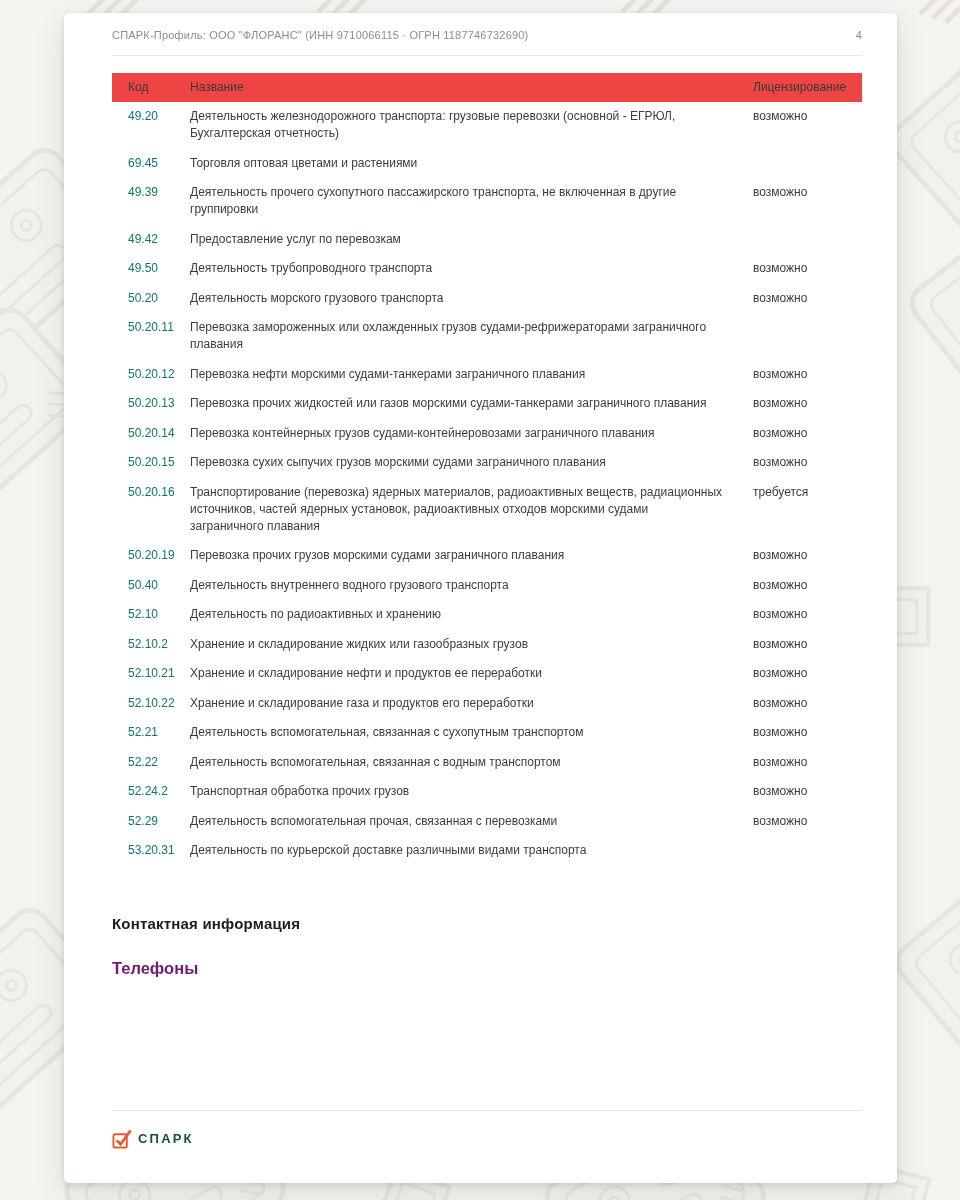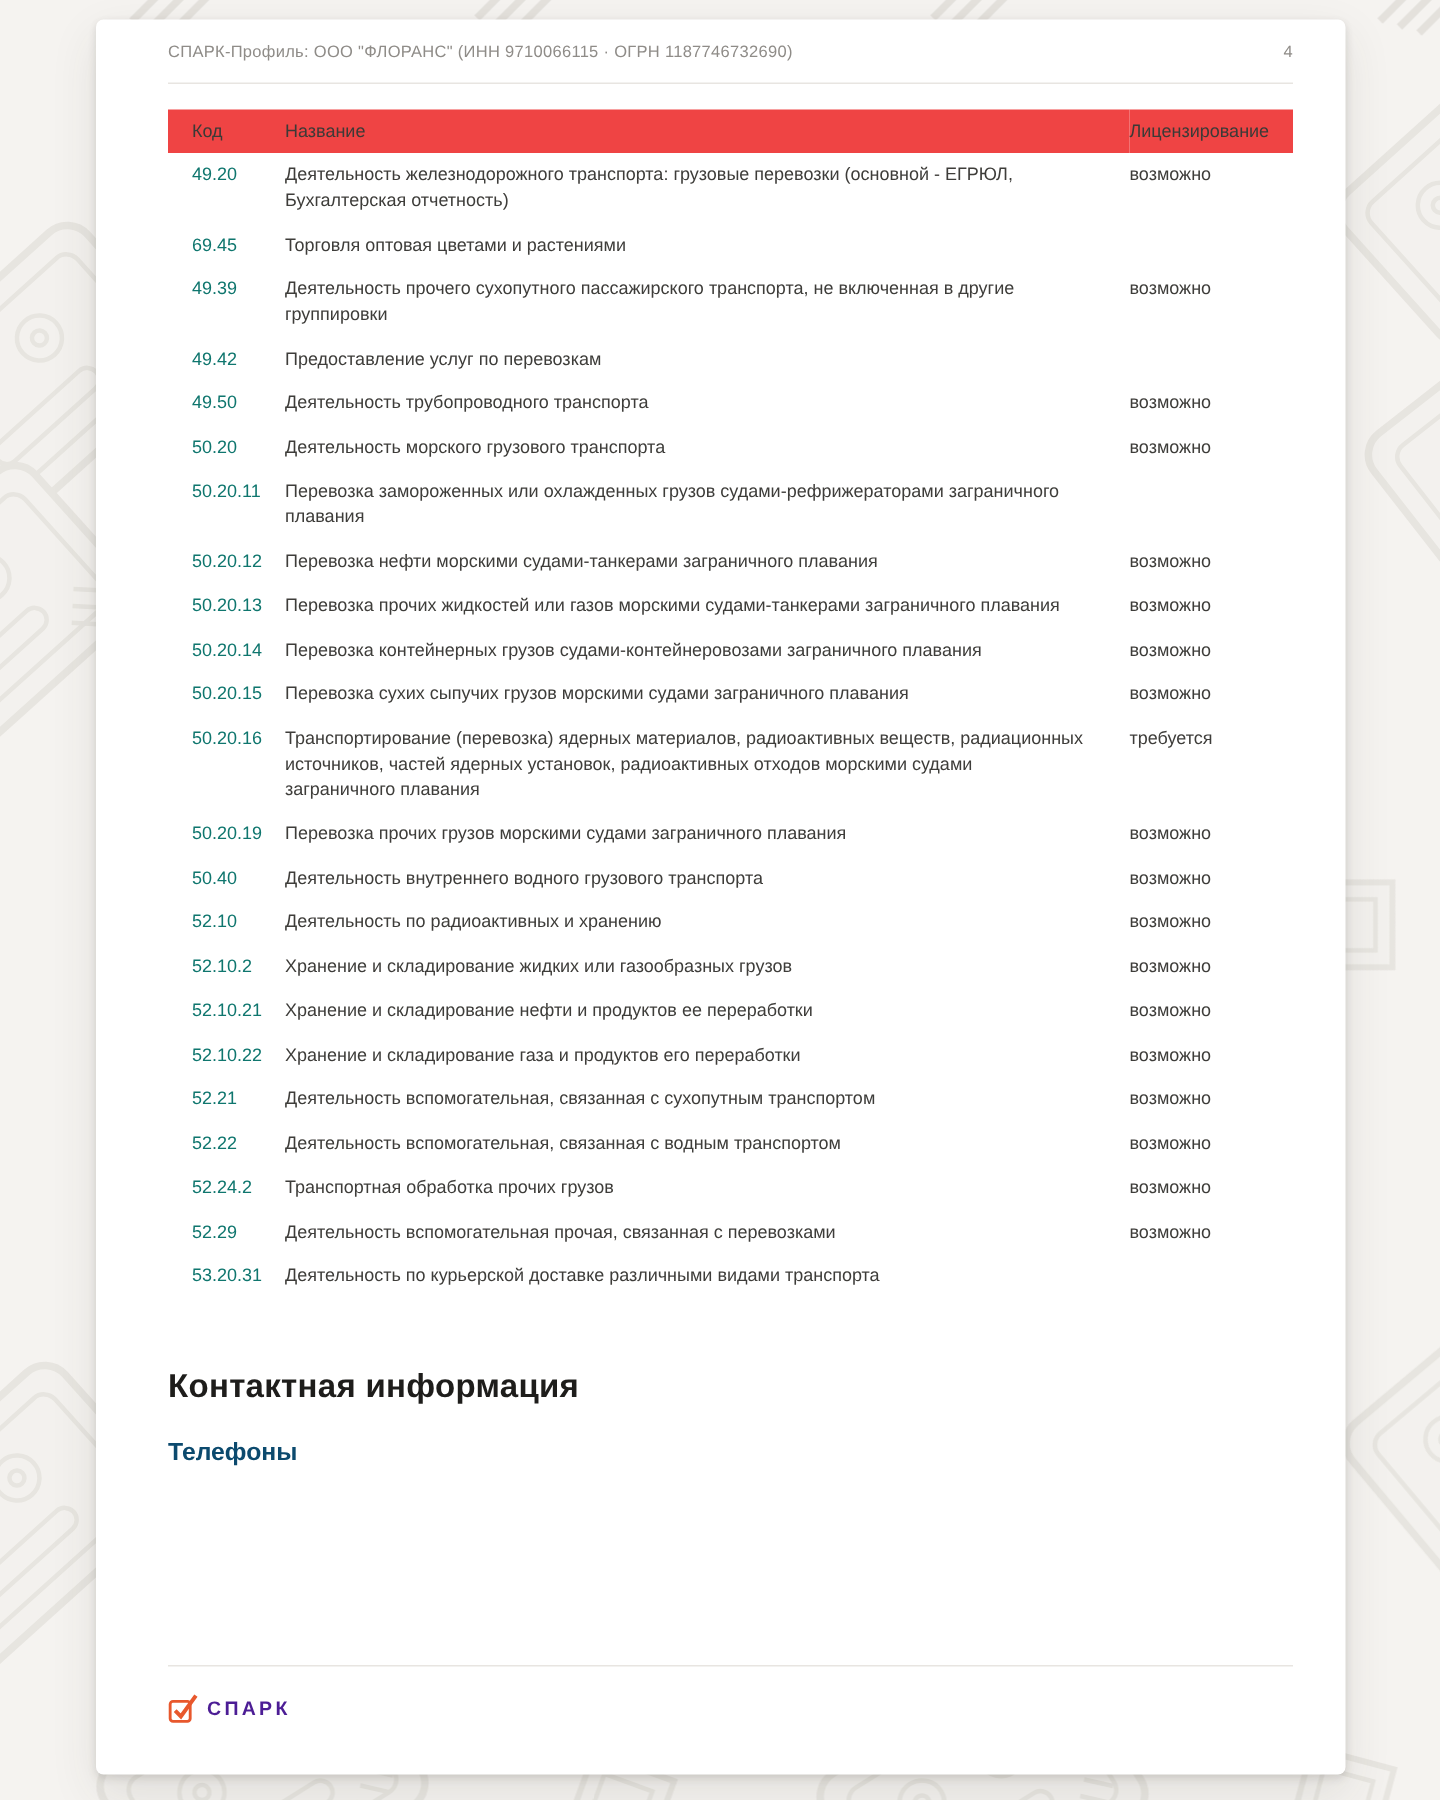--- a/index.html
+++ b/index.html
@@ -39,32 +39,32 @@
     padding: 8px 0; line-height: 13px; color: #3b3a37;
   }
   table.okved th.c-code, table.okved td.c-code { padding-left: 16px; }
   table.okved tbody td {
     padding: 6px 0 6.5px; line-height: 17px; vertical-align: top;
   }
   table.okved td.c-name { padding-right: 30px; }
   table.okved td.c-code { color: #0f766e; }
 
   h1.section-title {
-    margin: 45px 0 0; font-size: 22px; line-height: 26px;
+    margin: 45px 0 0; font-size: 15px; line-height: 26px;
     font-weight: 700; color: #1e1d1b; letter-spacing: .2px;
   }
   h2.subsection-title {
     margin: 21px 0 0; font-size: 16.5px; line-height: 20px;
-    font-weight: 700; color: #0c4a6e;
+    font-weight: 700; color: #701a75;
   }
 
   .page-footer { position: absolute; left: 48px; right: 35px; top: 1097px; }
   .logo { margin-top: 17px; display: flex; align-items: center; gap: 5px; }
   .logo-text {
-    font-size: 13px; font-weight: 700; letter-spacing: 2.2px; color: #4c1d95;
+    font-size: 13px; font-weight: 700; letter-spacing: 2.2px; color: #14532d;
   }
 </style>
 </head>
 <body>
 
 <div class="bg-layer">
   <svg width="960" height="1200" viewBox="0 0 960 1200" xmlns="http://www.w3.org/2000/svg">
     <defs>
       <g id="gadget" fill="none" stroke="#e4e1dc">
         <rect x="0" y="0" width="190" height="130" rx="18" stroke-width="5" fill="#f3f1ee"></rect>

